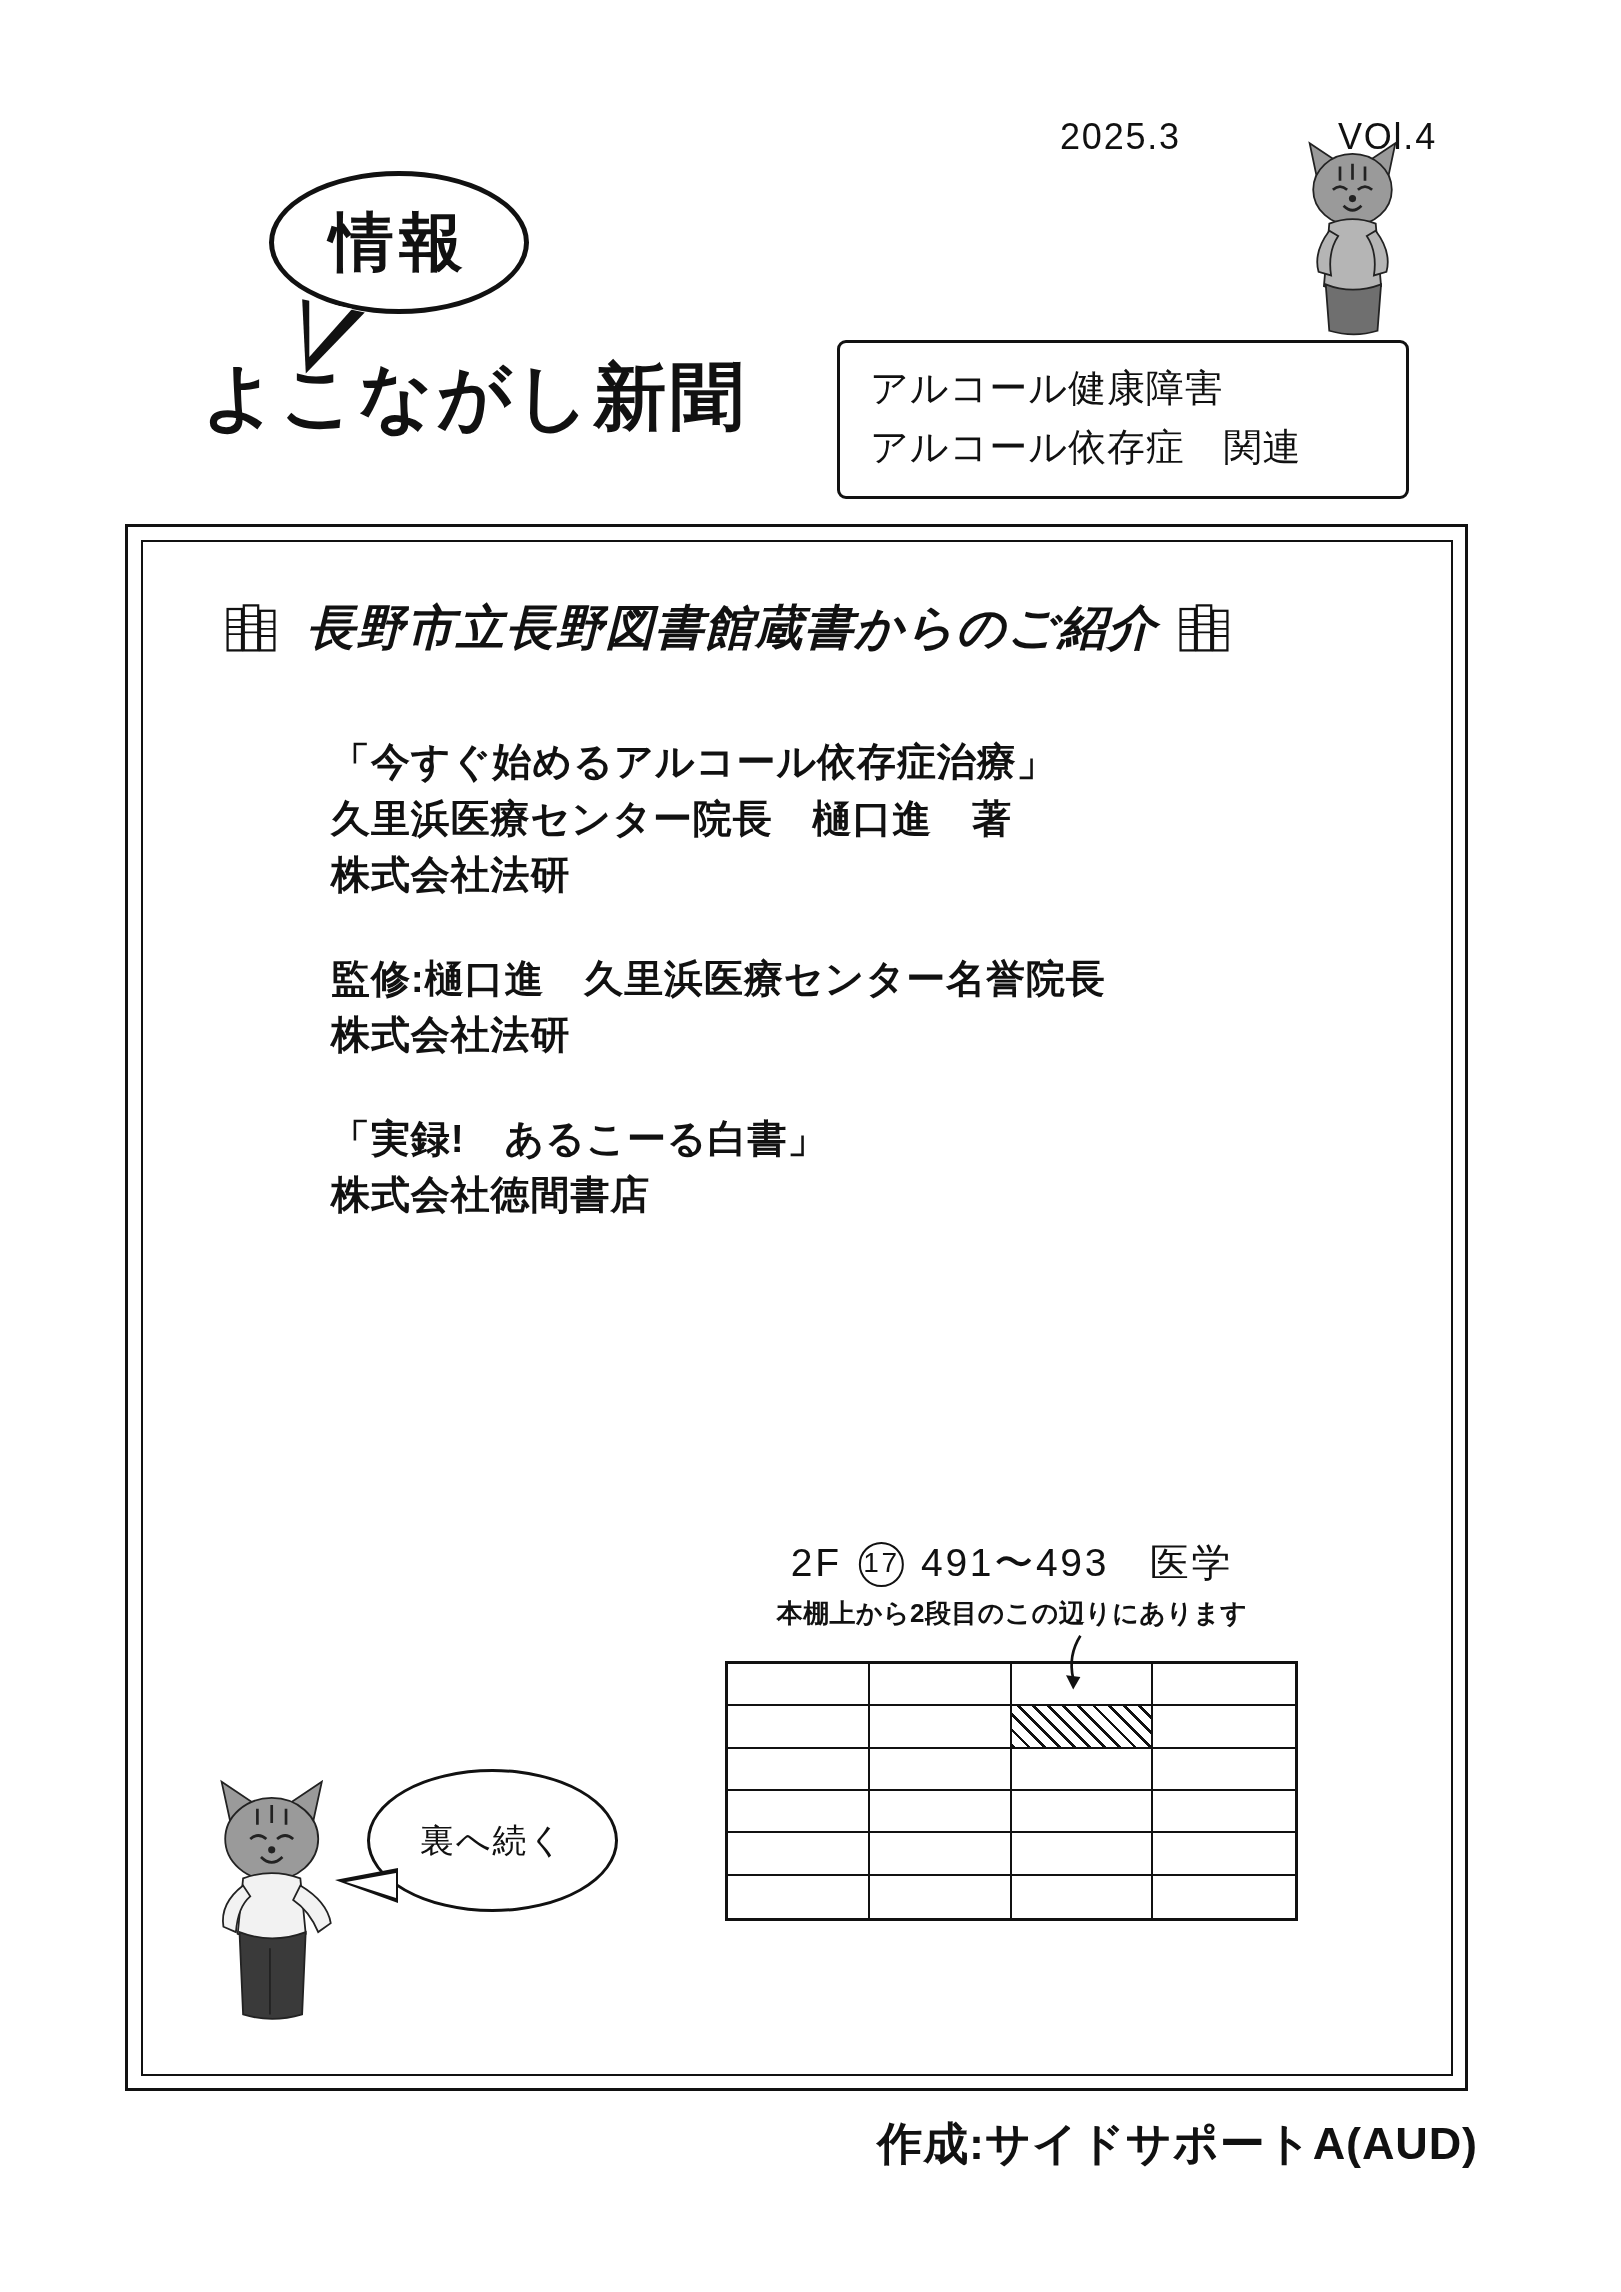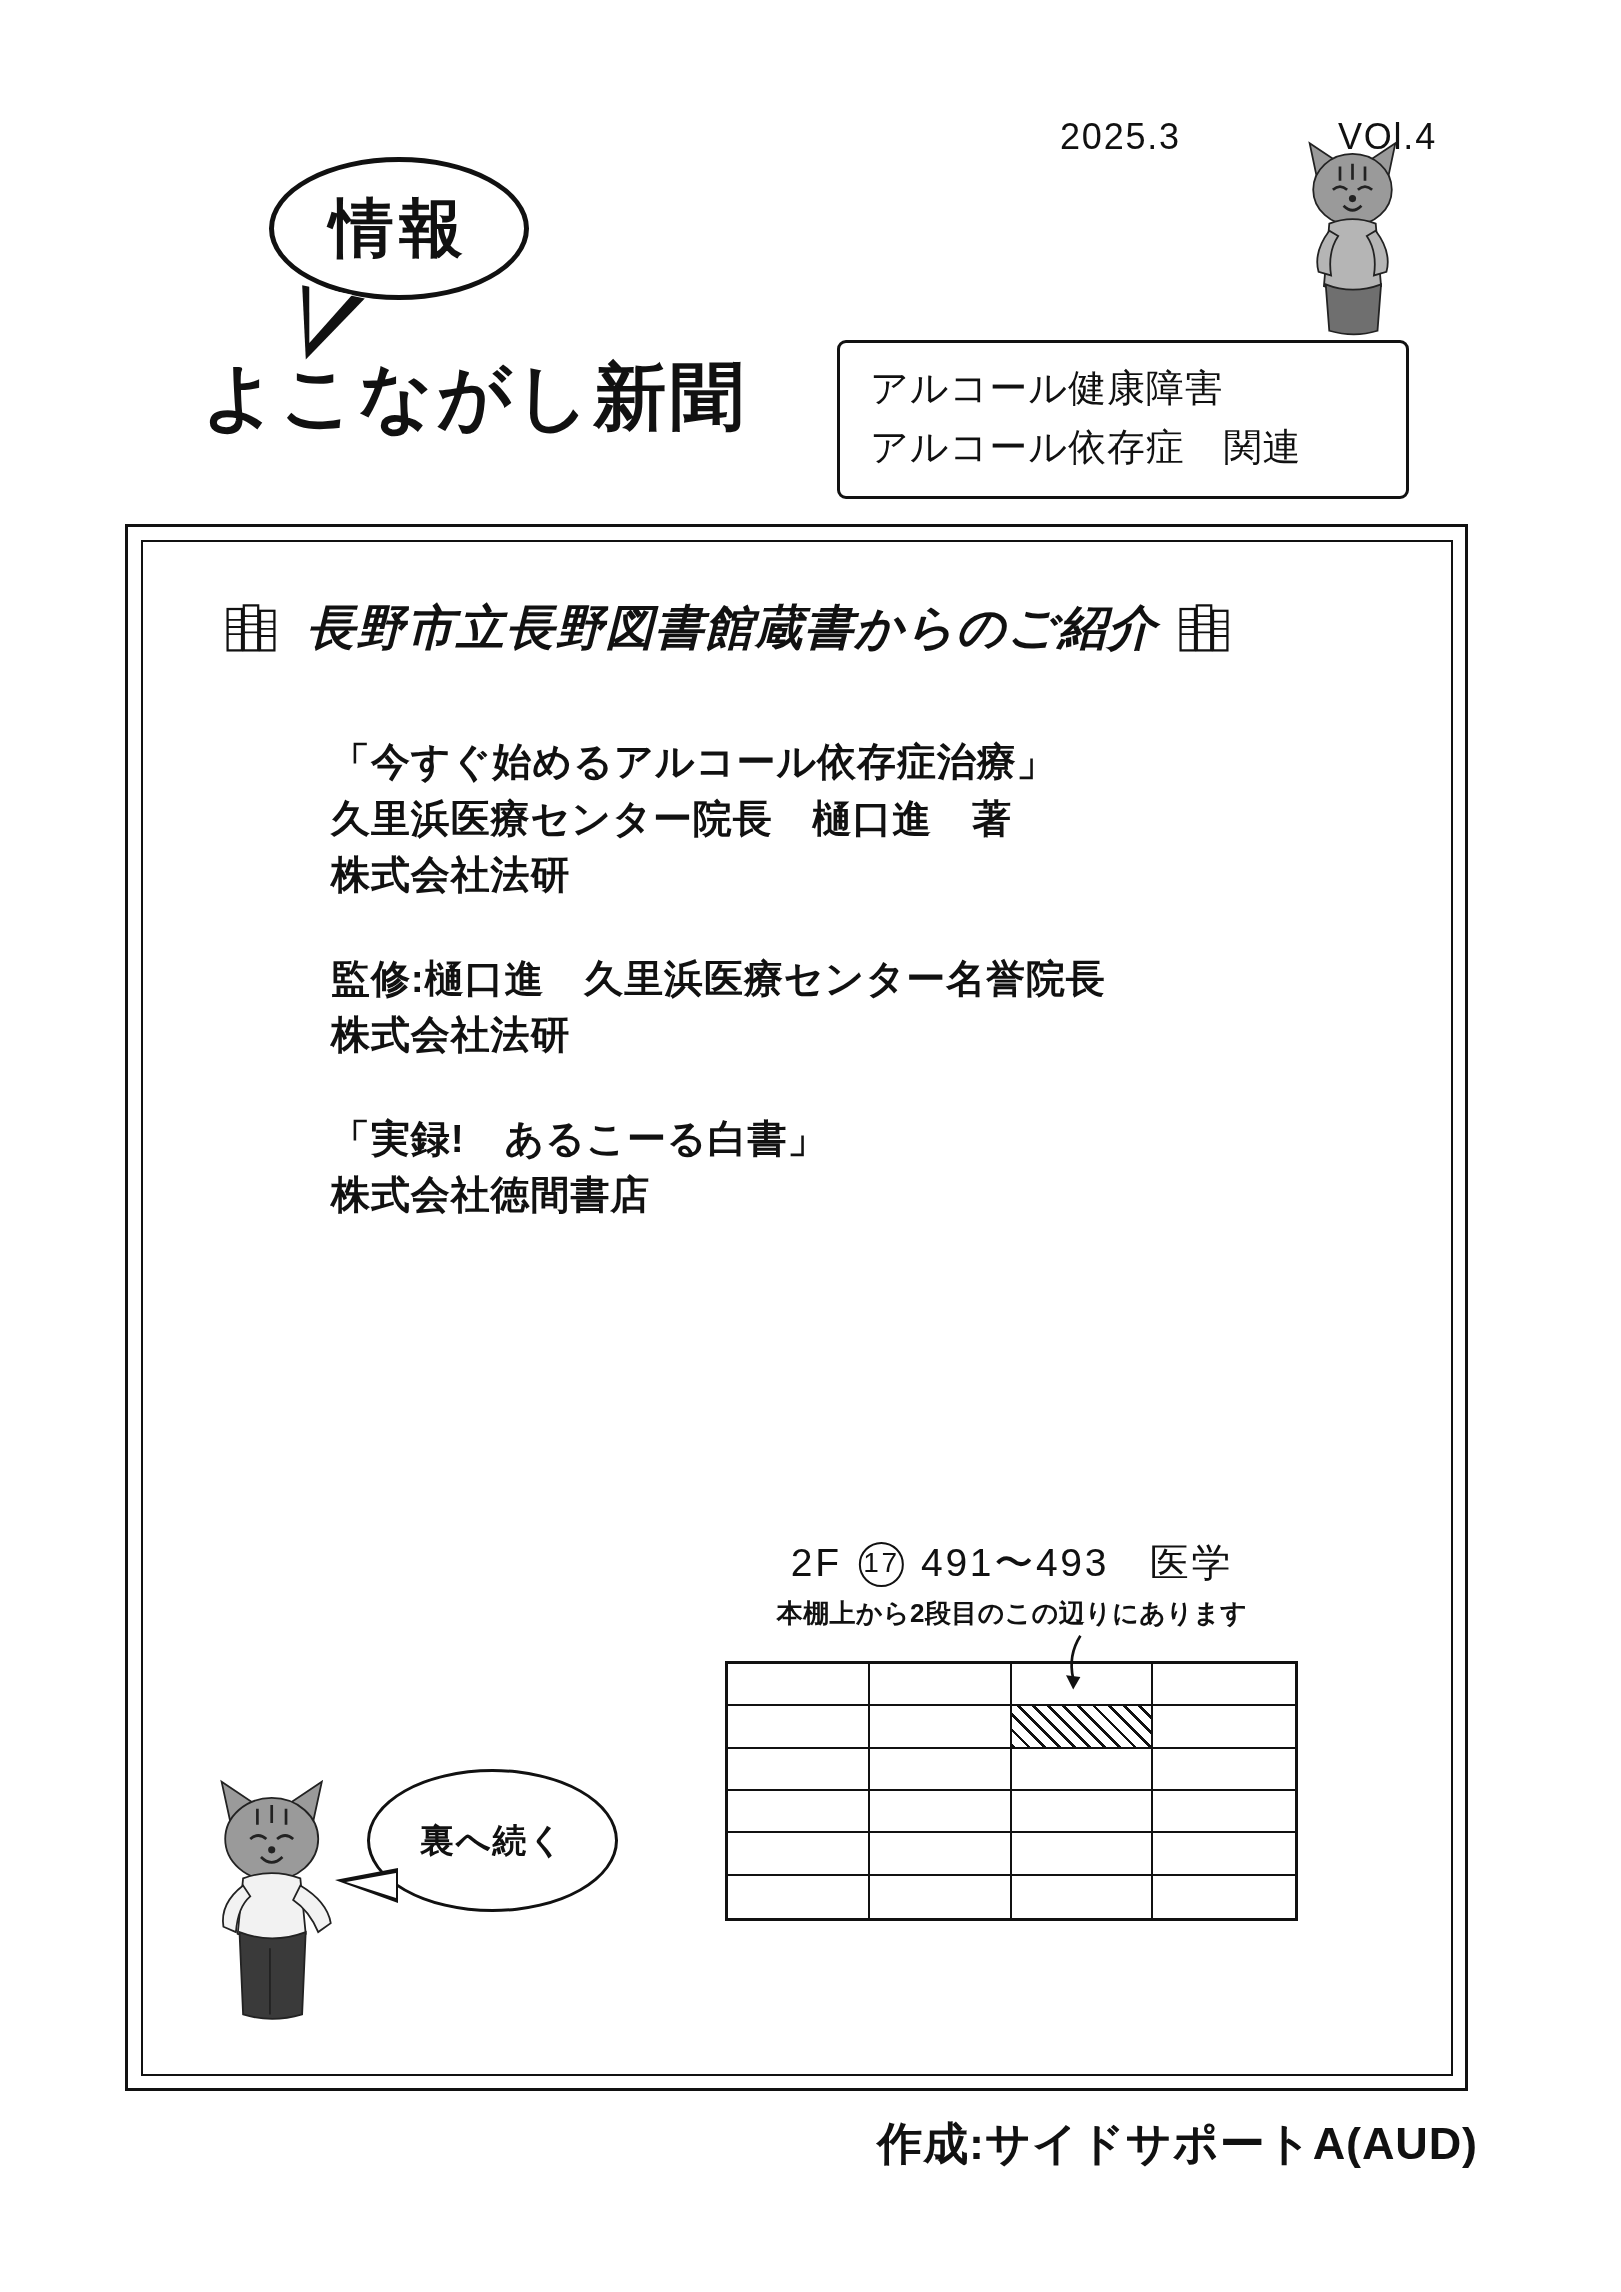--- a/index.html
+++ b/index.html
@@ -27,21 +27,21 @@
     gap: 157px;
     font-size: 36px;
     letter-spacing: 1.8px;
     font-weight: 500;
     margin-left: 48px;
   }
 
   .speech-badge {
     position: absolute;
     left: 269px;
-    top: 157px;
+    top: 171px;
     width: 260px;
     height: 143px;
   }
   .speech-badge .bubble {
     position: absolute;
     inset: 0;
     border: 5.4px solid #111;
     border-radius: 50% / 50%;
     background: #fff;
     display: flex;
@@ -252,21 +252,21 @@
     inset: 0;
     border: 3.6px solid #111;
     border-radius: 50%/50%;
     background: #fff;
     display: flex;
     align-items: center;
     justify-content: center;
   }
   .bubble-back .bub span {
     font-size: 34px;
-    font-weight: 700;
+    font-weight: 400;
     letter-spacing: 1.8px;
   }
   .bubble-back .tail2 {
     position: absolute;
     left: -32px;
     top: 99px;
     width: 0; height: 0;
     border-top: 12.5px solid transparent;
     border-bottom: 23px solid transparent;
     border-right: 63px solid #111;

